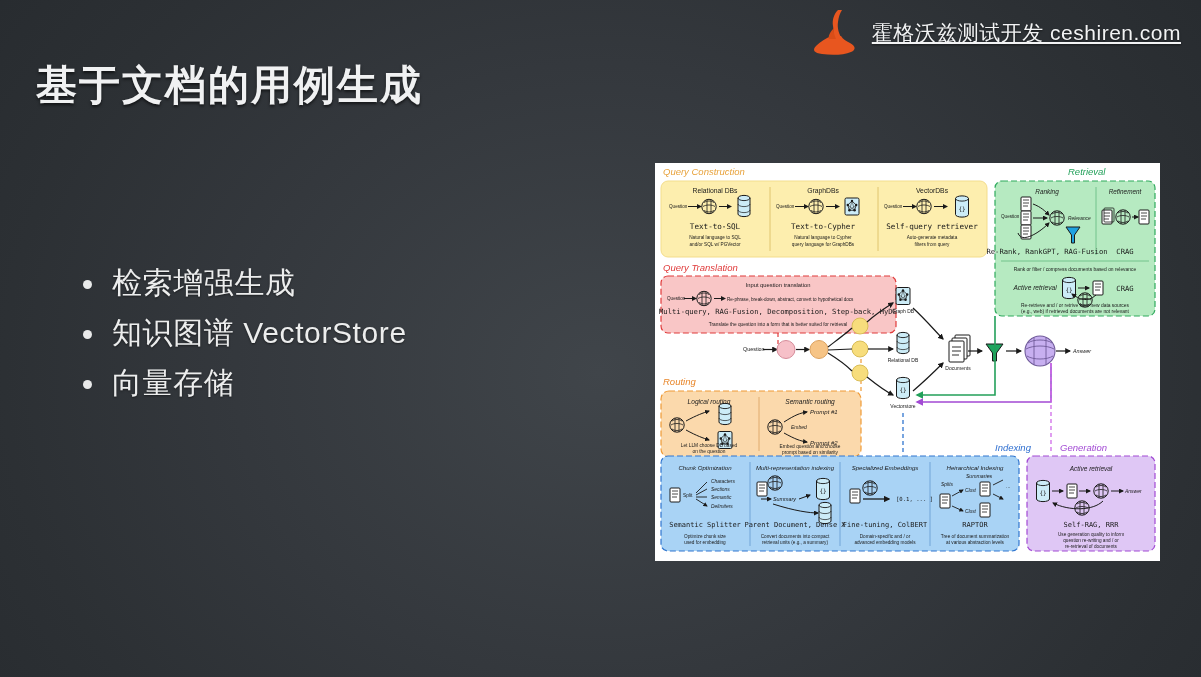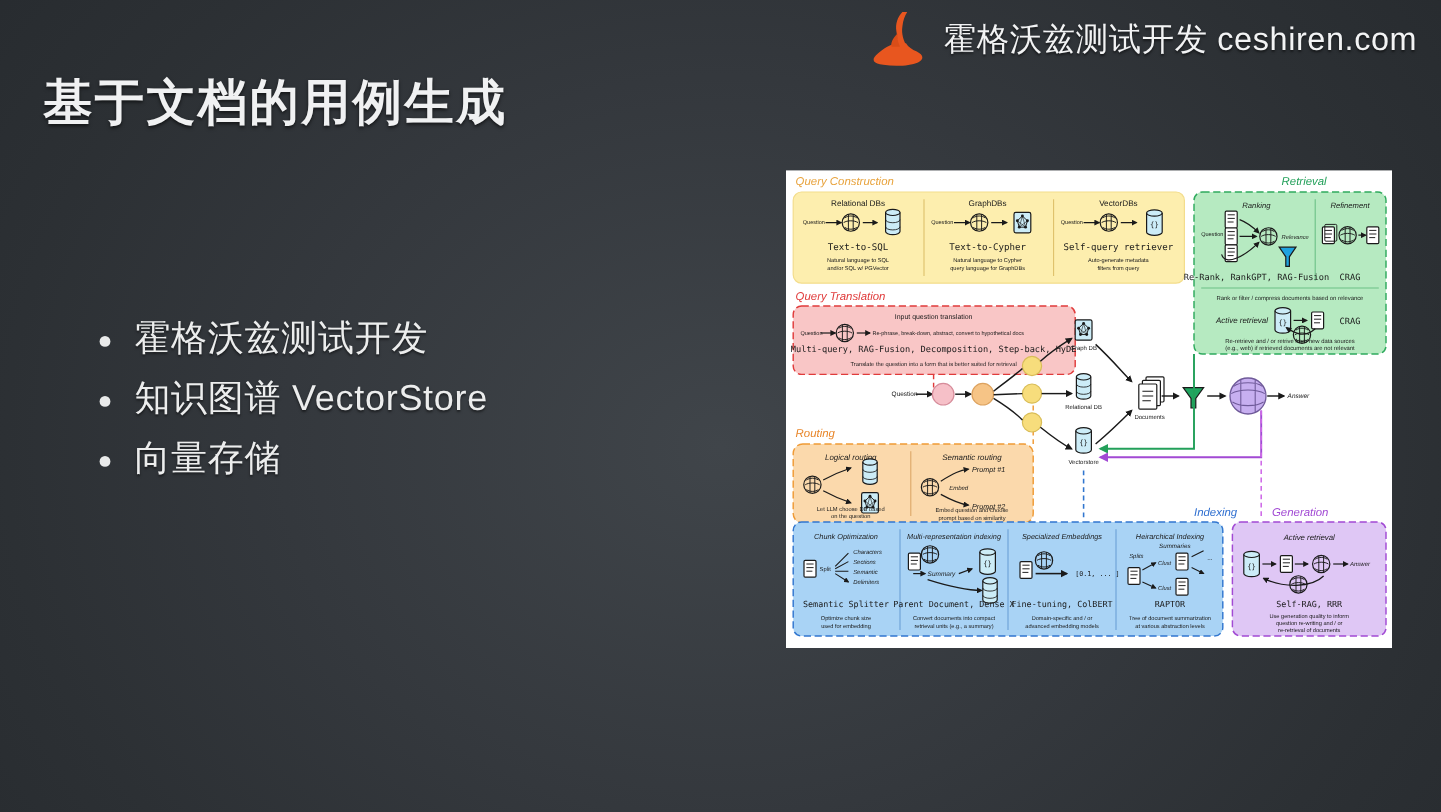--- a/index.html
+++ b/index.html
@@ -15,23 +15,24 @@
       radial-gradient(ellipse 80% 120% at 50% 55%, #40454a 0%, #34383d 38%, #2c3034 62%, #22262a 100%);
   }
 
   
   .brand {
     position: absolute; top: 8px; right: 20px;
     display: flex; align-items: center; gap: 12px;
   }
   .brand-logo { width: 52px; height: 50px; display: block; }
   .brand-text {
-    font-size: 27px; color: #f2f3f4; letter-spacing: .5px;
+    font-size: 21px; color: #f2f3f4; letter-spacing: .5px;
     text-shadow: 0 1px 2px rgba(0,0,0,.55);
     white-space: nowrap;
+    text-decoration: underline;
   }
 
   
   .slide-title {
     position: absolute; left: 36px; top: 58px;
     font-size: 41px; font-weight: bold; color: #f0f1f2;
     letter-spacing: 2px;
     text-shadow: 0 2px 3px rgba(0,0,0,.6);
   }
 
@@ -51,21 +52,21 @@
   }
   .bullets li::before {
     content: ""; position: absolute;
     left: 5px; top: 22px;
     width: 9px; height: 9px; border-radius: 50%;
     background: #e9eaea;
   }
 
   
   #diagram {
-    position: absolute; left: 655px; top: 142px;
+    position: absolute; left: 655px; top: 163px;
     width: 505px; height: 398px;
     background: #ffffff;
   }
   #diagram svg { display: block; width: 100%; height: 100%; }
 </style>
 </head>
 <body>
 
 <div id="slide">
 
@@ -76,21 +77,21 @@
         <path d="M24 28 C18 30 12 34 8 38 C4 42 6 45 14 46 C24 47.5 36 47 43 44 C48 42 48 38 42 35 C38 33 35 31.5 33 28 Z" fill="#e8561f"></path>
         <path d="M26 20 C22 24 20 28 21 31 L28 31 C26 27 25.5 23 26 20 Z" fill="#d94d18"></path>
       </svg>
     </span>
     <span class="brand-text">霍格沃兹测试开发 ceshiren.com</span>
   </div>
 
   <div class="slide-title">基于文档的用例生成</div>
 
   <ul class="bullets">
-    <li>霍格沃兹测试开发</li>
+    <li>检索增强生成</li>
     <li>知识图谱 VectorStore</li>
     <li>向量存储</li>
   </ul>
 
   <div id="diagram">
     <svg viewBox="0 0 505 398" xmlns="http://www.w3.org/2000/svg">
       <defs>
         <marker id="ah" viewBox="0 0 10 10" refX="8" refY="5" markerWidth="5" markerHeight="5" orient="auto-start-reverse">
           <path d="M0 0 L10 5 L0 10 z" fill="#1a1a1a"></path>
         </marker>

